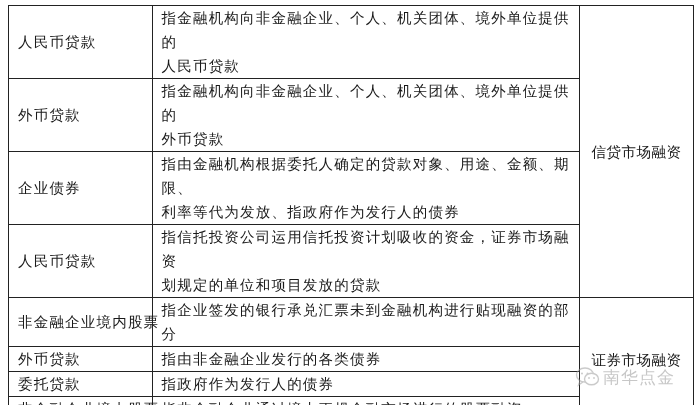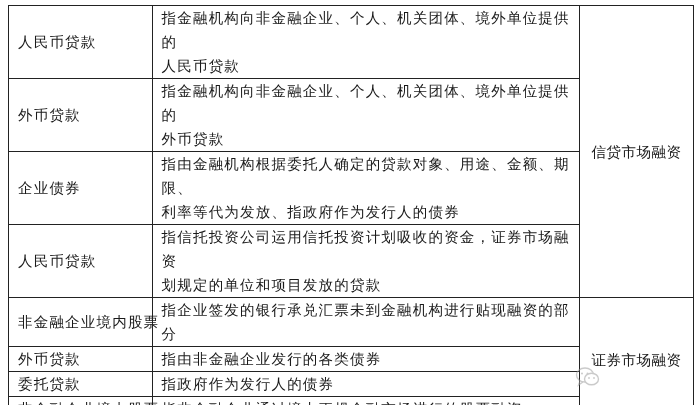--- a/index.html
+++ b/index.html
@@ -139,13 +139,14 @@
     <svg width="26" height="24" viewBox="0 0 26 24">
       <ellipse cx="10" cy="10" rx="8.5" ry="7" fill="none" stroke="#a0a0a0" stroke-width="1.4"></ellipse>
       <path d="M5 16 L3.5 20 L8 17" fill="none" stroke="#a0a0a0" stroke-width="1.3"></path>
       <ellipse cx="16.5" cy="14" rx="7" ry="5.8" fill="#ffffff" stroke="#a0a0a0" stroke-width="1.4"></ellipse>
       <circle cx="7" cy="8.5" r="1" fill="#a0a0a0"></circle>
       <circle cx="12.5" cy="8.5" r="1" fill="#a0a0a0"></circle>
       <circle cx="14" cy="13" r="0.9" fill="#a0a0a0"></circle>
       <circle cx="19" cy="13" r="0.9" fill="#a0a0a0"></circle>
     </svg>
   </span>
+  <span class="wm-text">南华点金</span>
 </div>
 
 </body></html>

